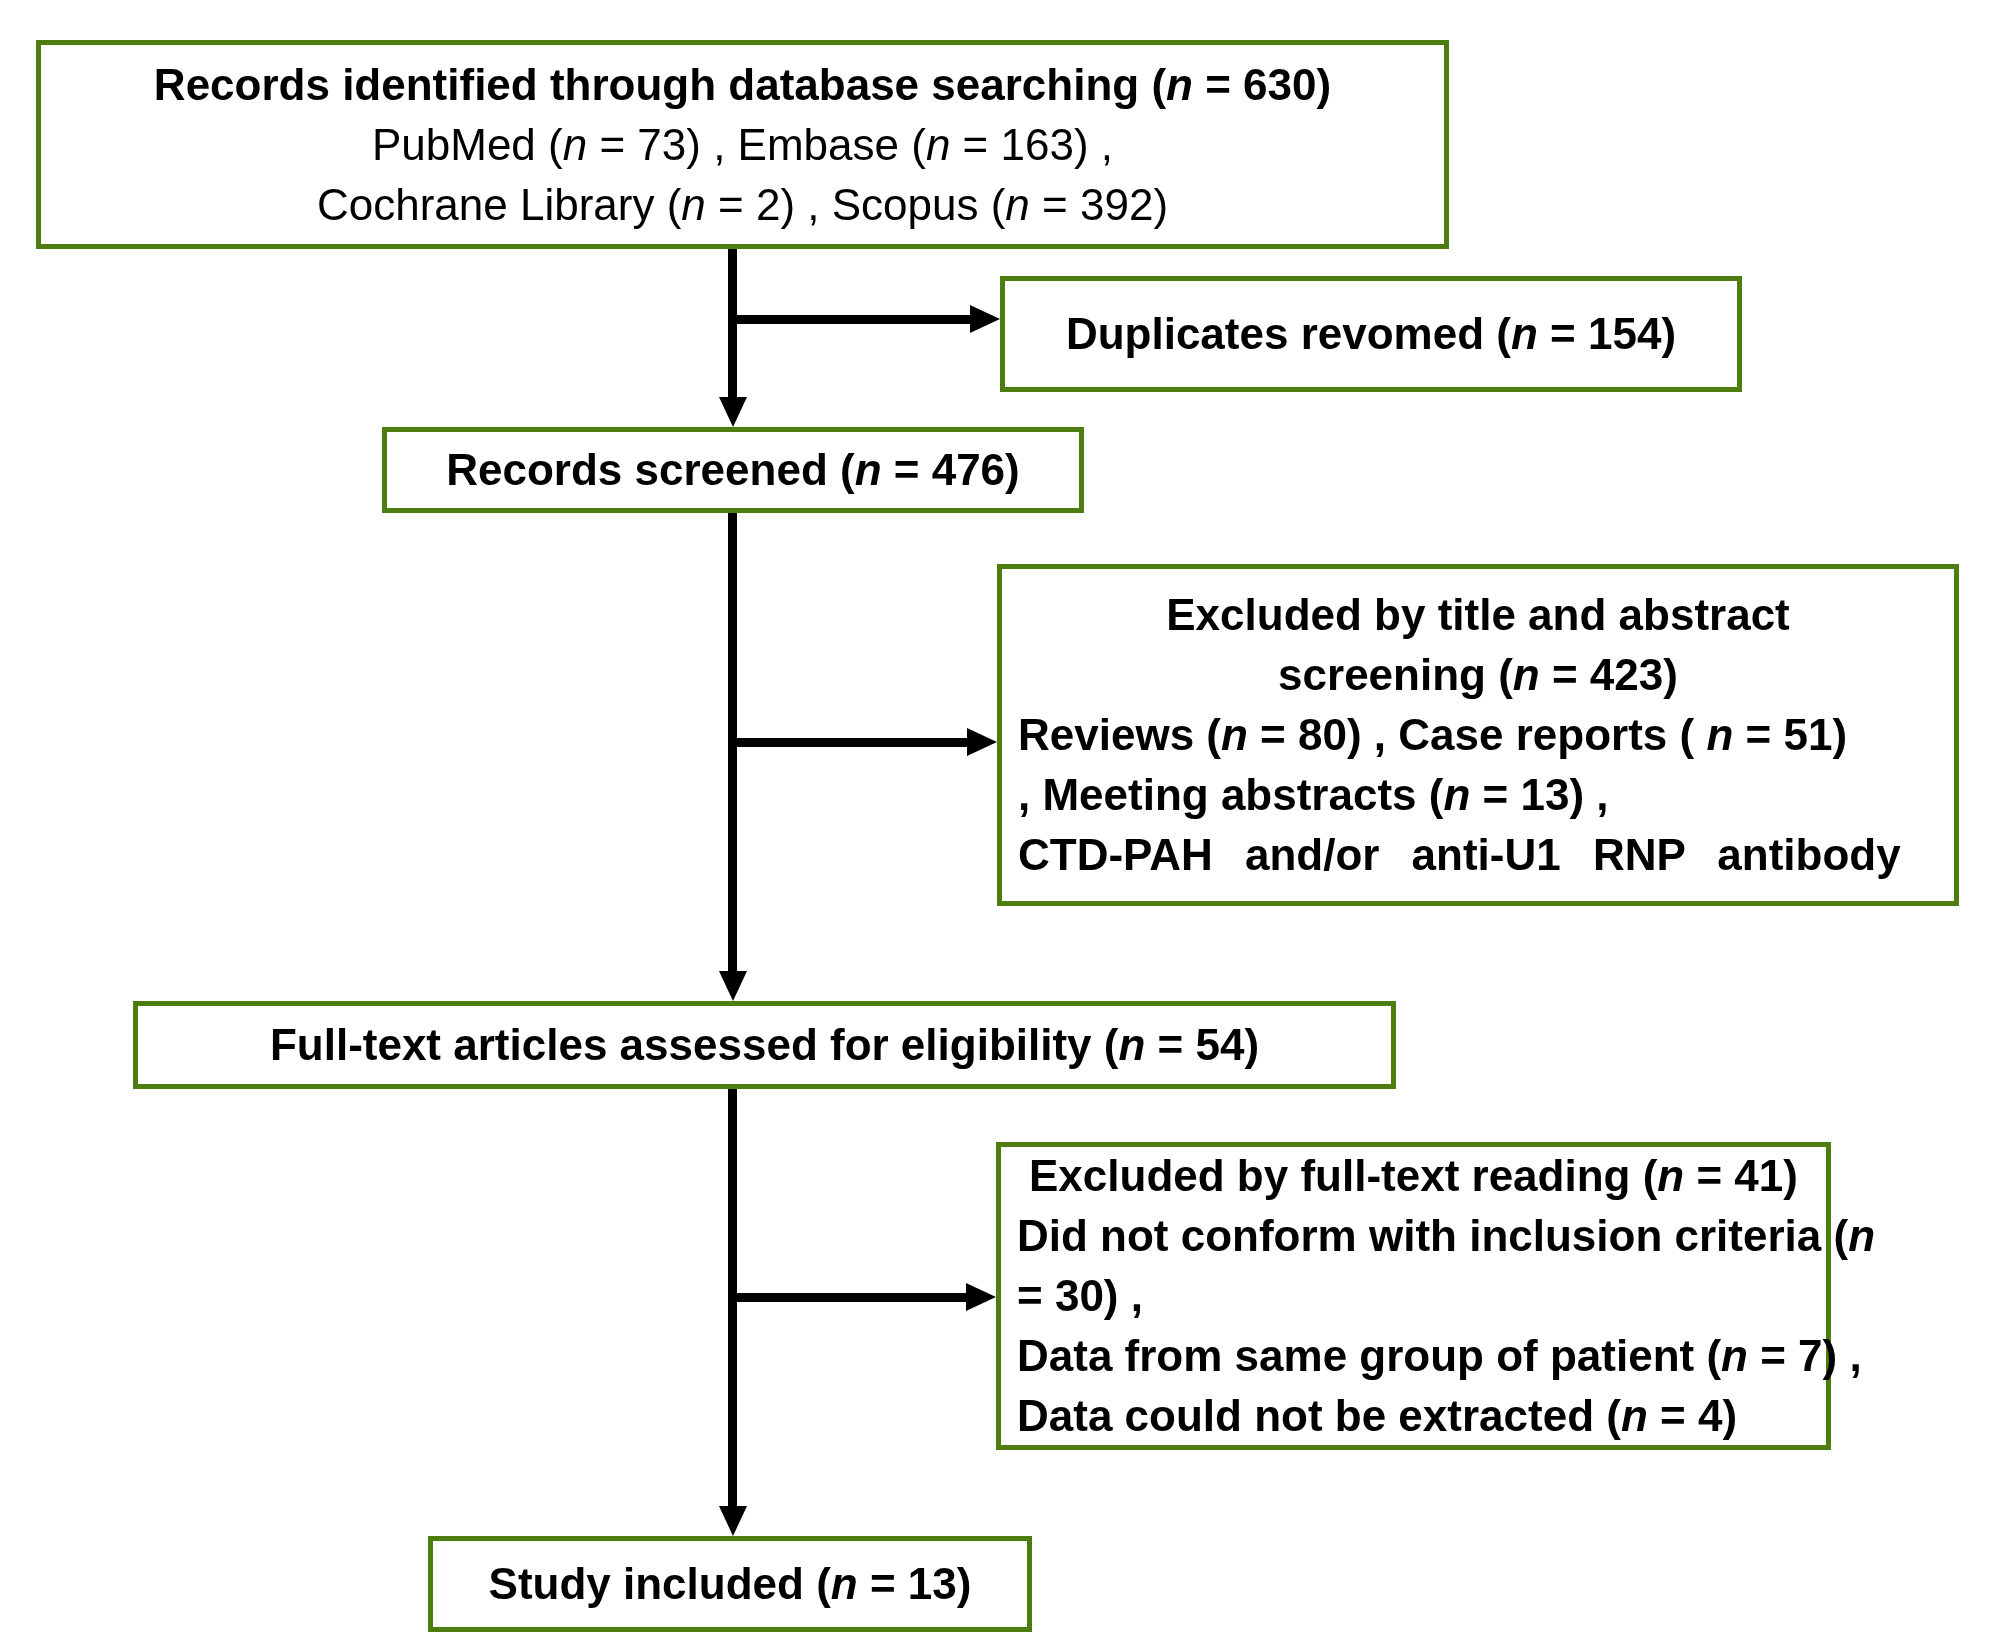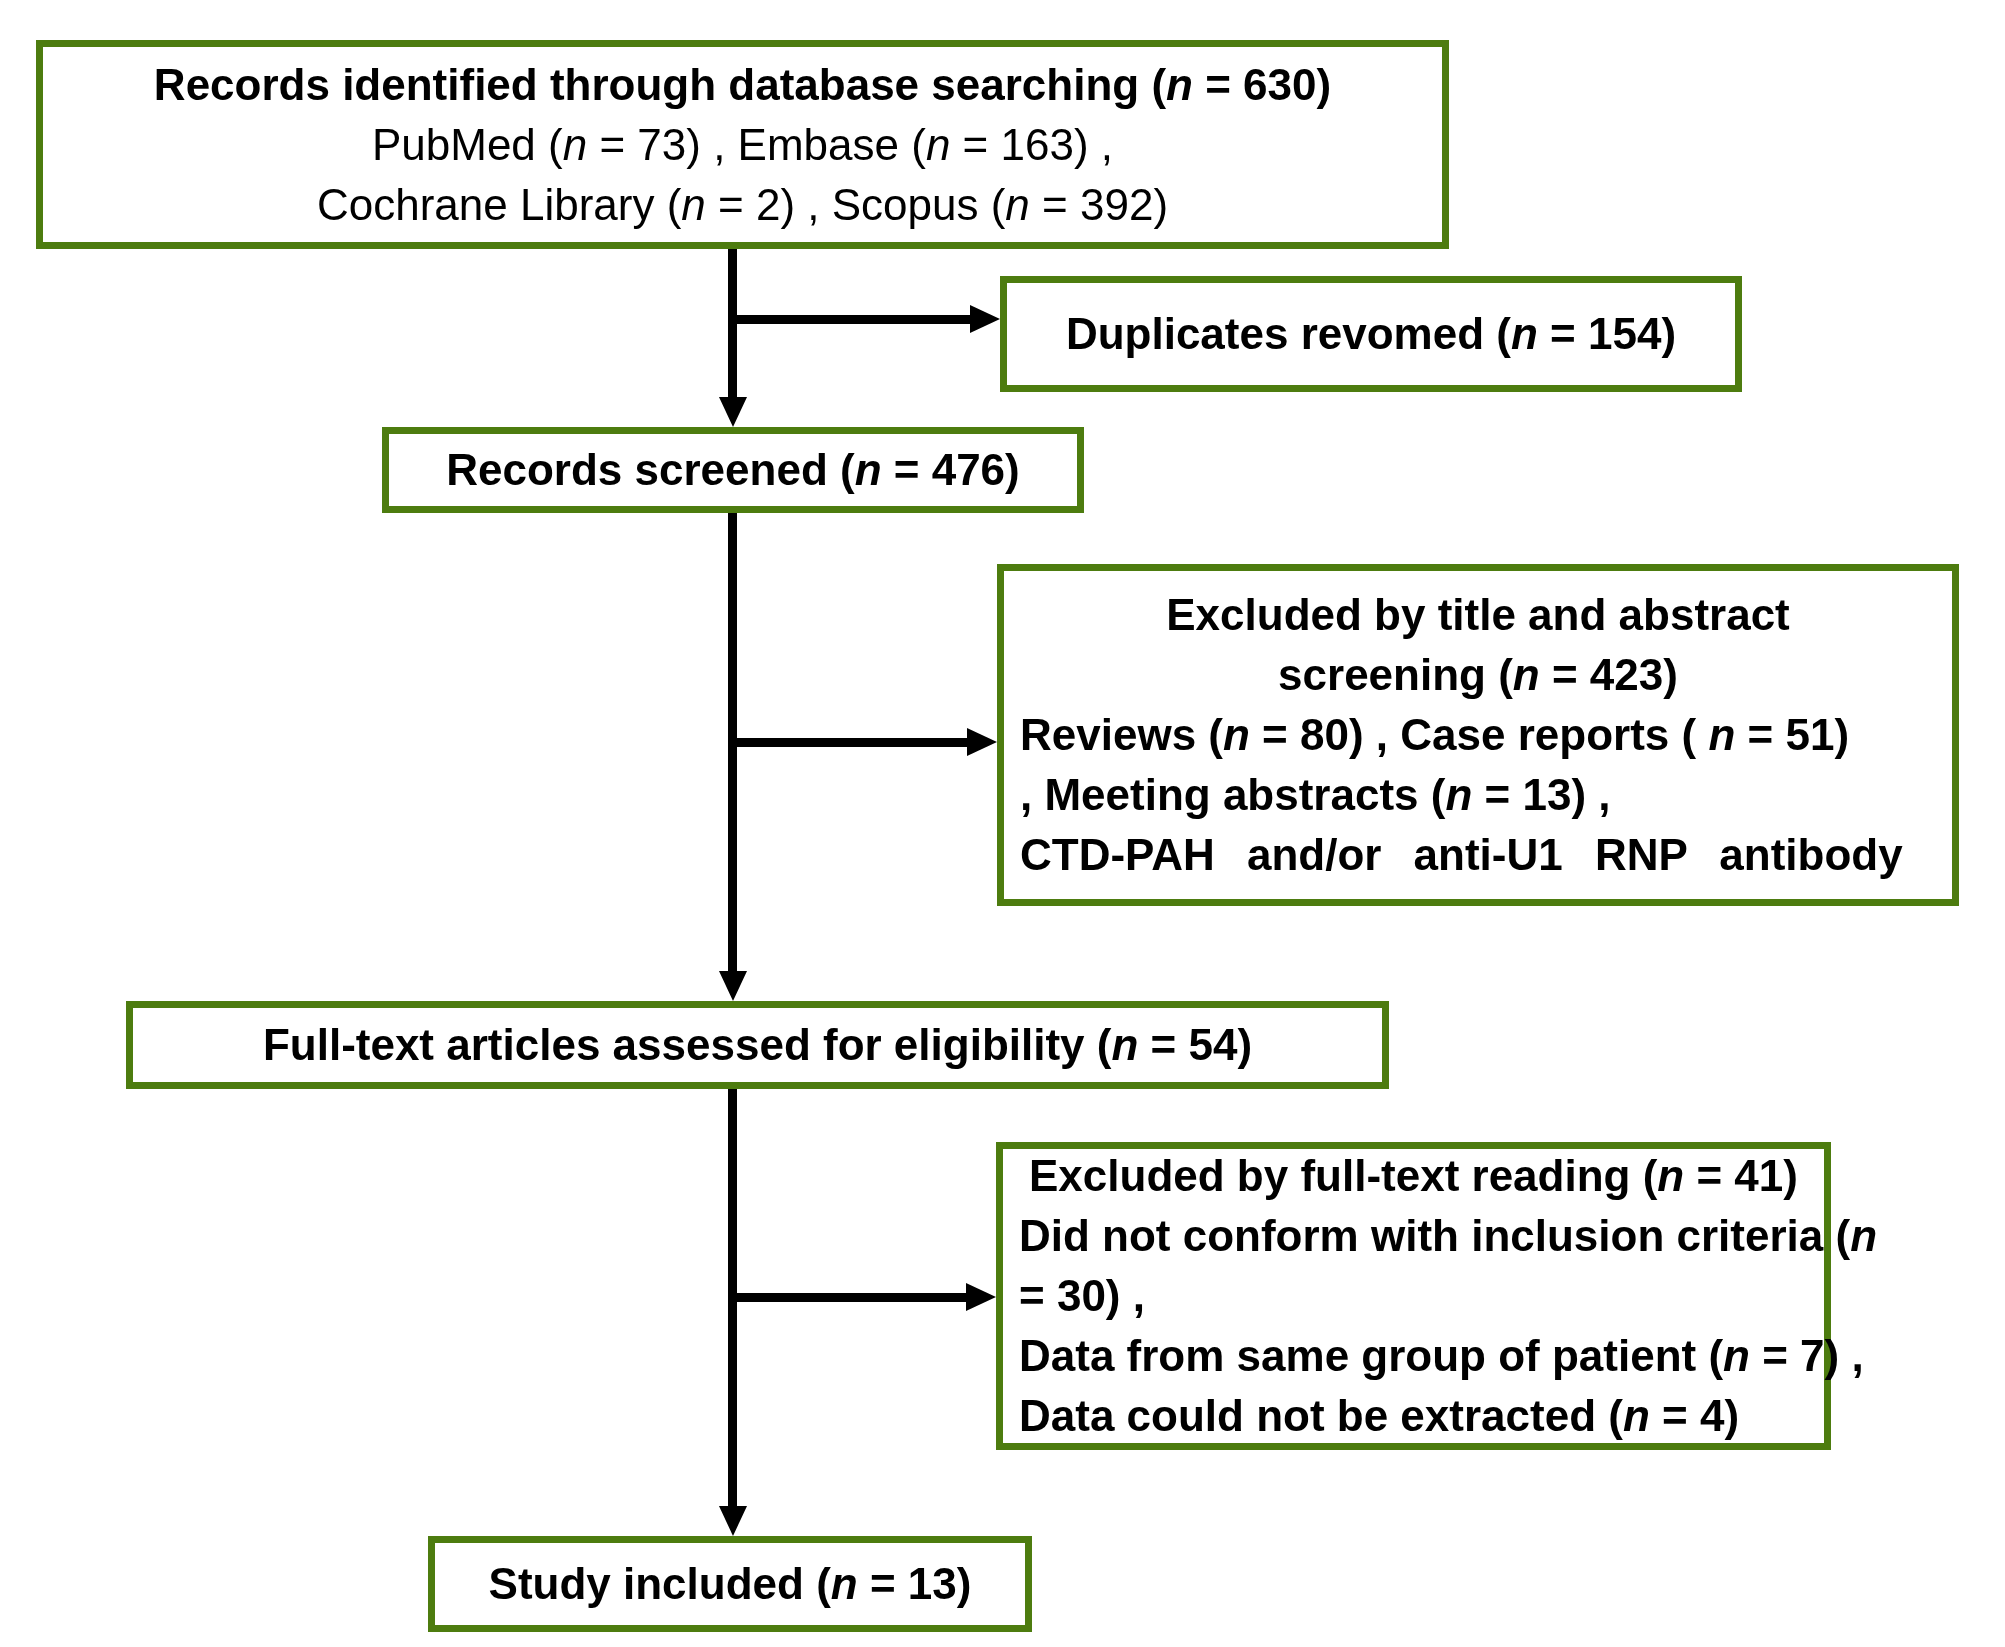--- a/index.html
+++ b/index.html
@@ -6,21 +6,21 @@
   html, body { background: #ffffff; }
   body {
     width: 2005px; height: 1647px;
     font-family: "Liberation Sans", sans-serif;
     color: #000;
   }
   .stage { position: relative; width: 2005px; height: 1647px; background: #fff; }
 
   .box {
     position: absolute;
-    border: 7px solid #4d7c0f;
+    border: 5px solid #4d7c0f;
     background: #fff;
     display: flex;
     flex-direction: column;
     justify-content: center;
     font-size: 44px;
     line-height: 60px;
   }
   .ln { text-align: center; white-space: nowrap; }
   .ln.bold { font-weight: 700; }
   .ln.left { text-align: left; font-weight: bold; }
@@ -39,21 +39,21 @@
     border-top: 14px solid transparent;
     border-bottom: 14px solid transparent;
     border-left: 30px solid #000;
   }
 
   
   #box-identified        { left: 36px;  top: 40px;   width: 1413px; height: 209px; }
   #box-duplicates        { left: 1000px; top: 276px; width: 742px;  height: 116px;  }
   #box-screened          { left: 382px; top: 427px;  width: 702px;  height: 86px;  }
   #box-excl-screening    { left: 997px; top: 564px;  width: 962px;  height: 342px; }
-  #box-fulltext          { left: 126px; top: 1001px; width: 1263px; height: 88px;  }
+  #box-fulltext          { left: 133px; top: 1001px; width: 1263px; height: 88px;  }
   #box-excl-fulltext     { left: 996px; top: 1142px; width: 835px;  height: 308px; }
   #box-included          { left: 428px; top: 1536px; width: 604px;  height: 96px; }
 
   
   #seg-a   { left: 728px; top: 249px;  width: 9px;  height: 150px; }
   #head-a  { left: 719px; top: 397px; }
   #br1     { left: 728px; top: 315px;  width: 244px; height: 9px; }
   #head-b1 { left: 970px; top: 305px; }
   #seg-b   { left: 728px; top: 513px;  width: 9px;  height: 458px; }
   #head-b  { left: 719px; top: 971px; }

